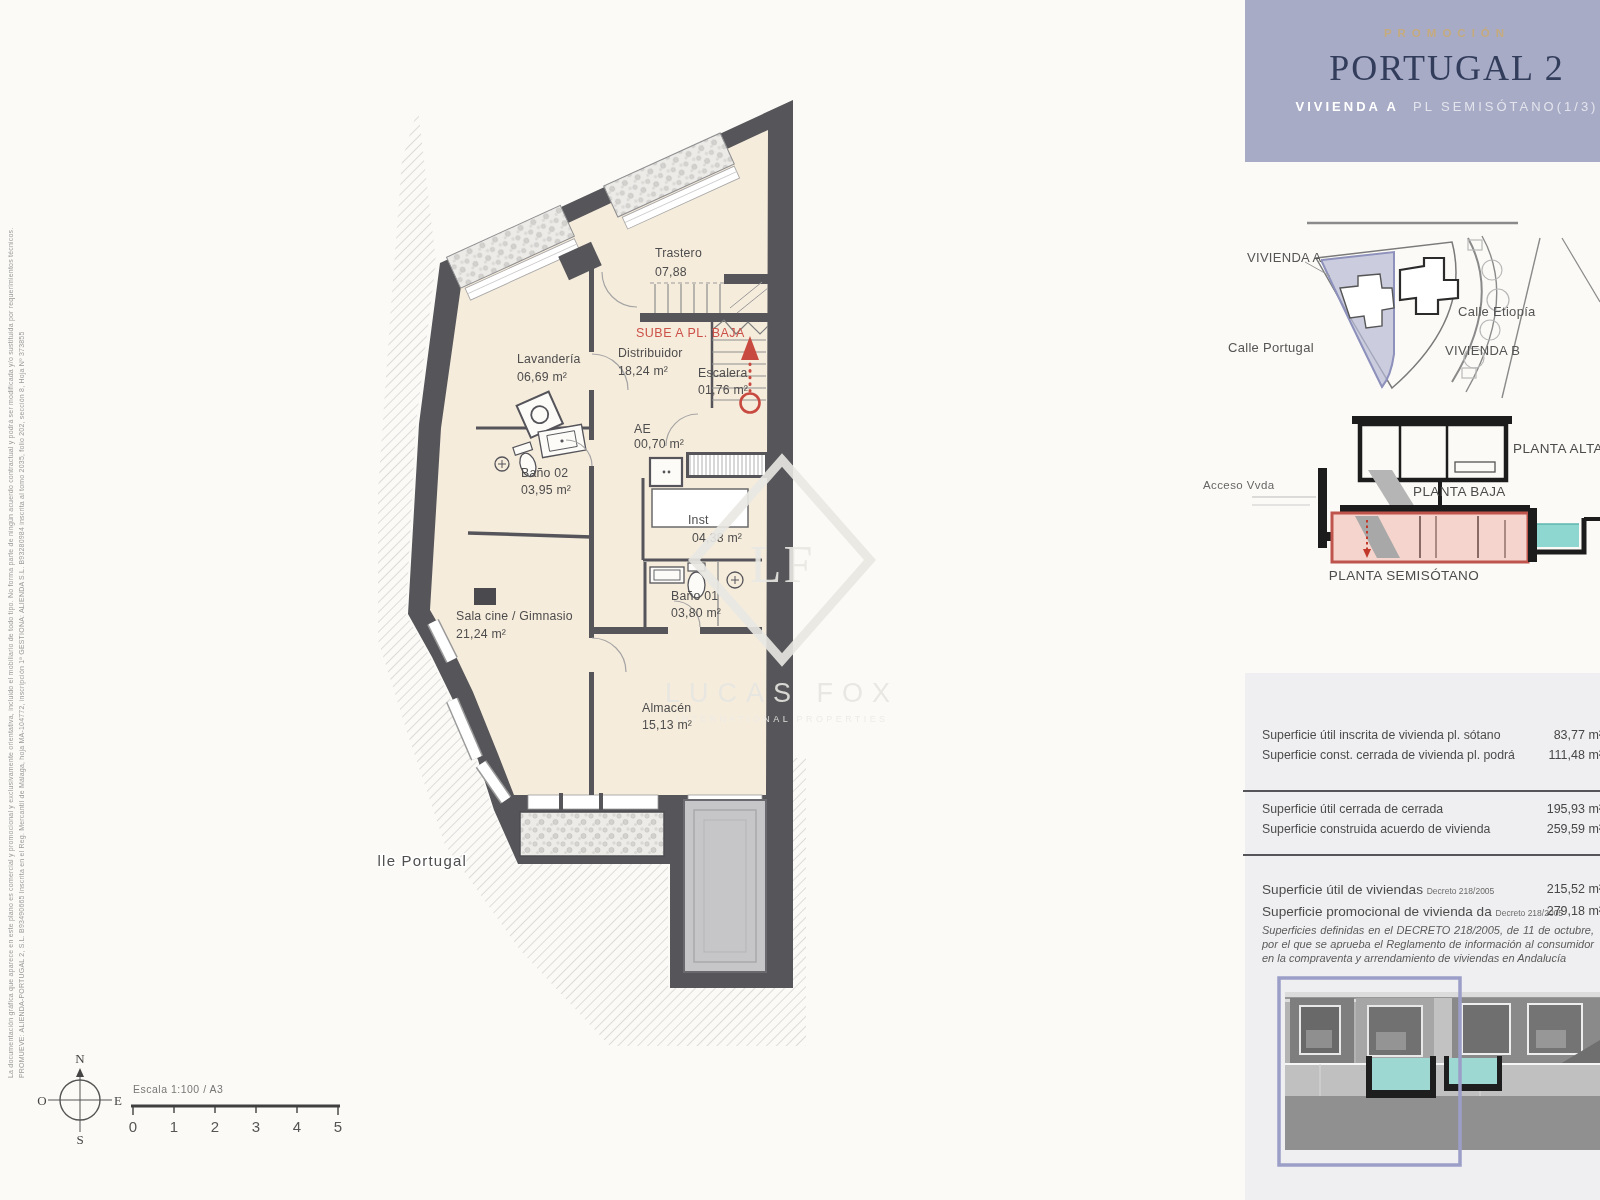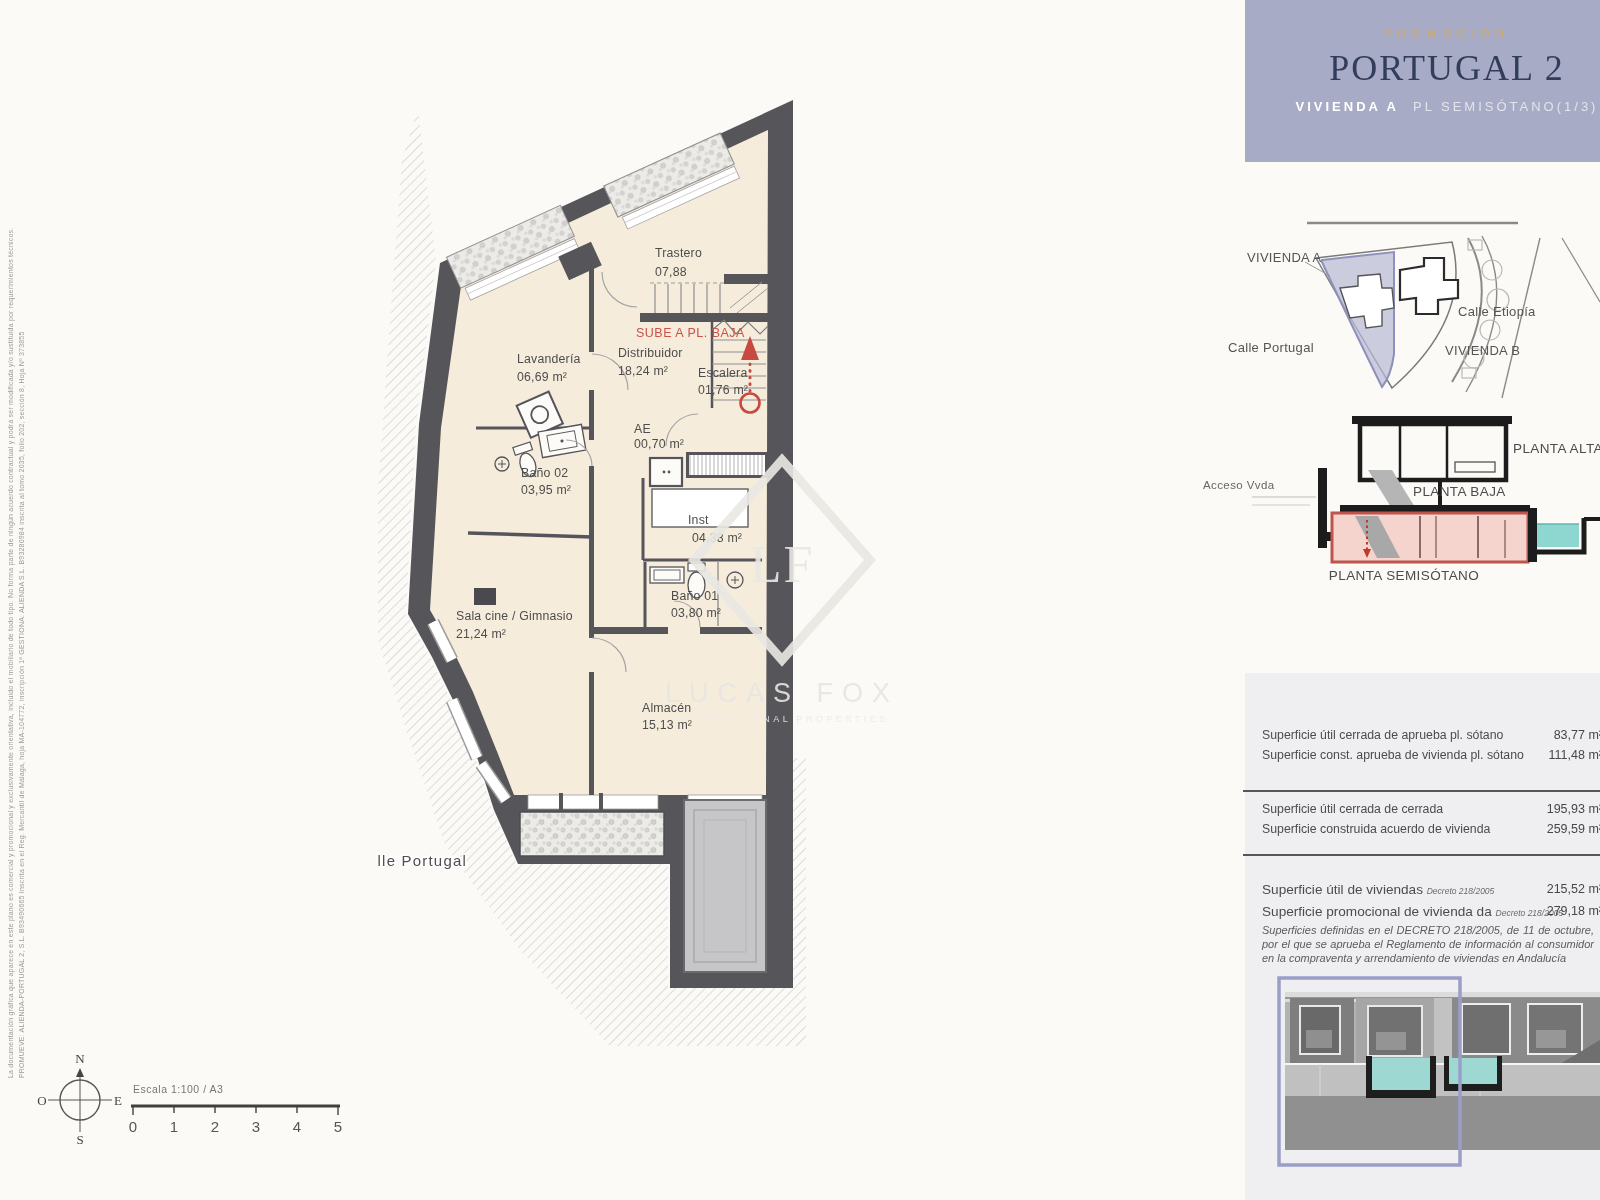--- a/index.html
+++ b/index.html
@@ -24,21 +24,21 @@
   }
   #header .sub{
     margin-top:10px;font-size:13px;letter-spacing:3px;color:#e3e4ec;white-space:nowrap;
   }
   #header .sub b{color:#ffffff;font-weight:bold;margin-right:14px;}
   
   #panel{left:1245px;top:673px;width:355px;height:527px;background:#efeff1;}
   .trow{position:absolute;left:1262px;width:345px;height:18px;font-size:12.3px;color:#4c4c4c;white-space:nowrap;}
   .trow .val{position:absolute;right:4px;top:0;font-size:12.5px;color:#474747;}
   .trow.big{font-size:13.6px;}
-  .trow small{font-size:8.5px;color:#6a6a6a;font-style:italic;}
+  .trow small{font-size:8.5px;color:#6a6a6a;}
   .tdivider{position:absolute;left:1243px;width:357px;height:2px;background:#55555a;}
   #table-note{
     position:absolute;left:1262px;top:924px;width:332px;
     font-size:11px;font-style:italic;color:#5b5b5b;line-height:1.25;
     text-align:justify;
   }
   
   .legal{
     position:absolute;white-space:nowrap;font-size:7px;color:#9b9b9b;
     transform:rotate(-90deg);transform-origin:0 0;letter-spacing:.2px;
@@ -323,25 +323,25 @@
     <text x="1203" y="489" font-size="11.5" fill="#666666">Acceso Vvda</text>
     <text x="1513" y="453">PLANTA ALTA</text>
     <text x="1413" y="496">PLANTA BAJA</text>
     <text x="1404" y="580" text-anchor="middle">PLANTA SEMISÓTANO</text>
   </g>
 </svg>
 
 <div id="panel" class="abs"></div>
 
 <div class="trow" style="top:728px;">
-  <span>Superficie útil cerrada de aprueba pl. sótano</span>
+  <span>Superficie útil inscrita de vivienda pl. sótano</span>
   <span class="val">83,77 m²</span>
 </div>
 <div class="trow" style="top:748px;">
-  <span>Superficie const. aprueba de vivienda pl. sótano</span>
+  <span>Superficie const. cerrada de vivienda pl. podrá</span>
   <span class="val">111,48 m²</span>
 </div>
 <div class="tdivider" style="top:790px;"></div>
 <div class="trow" style="top:802px;">
   <span>Superficie útil cerrada de cerrada</span>
   <span class="val">195,93 m²</span>
 </div>
 <div class="trow" style="top:822px;">
   <span>Superficie construida acuerdo de vivienda</span>
   <span class="val">259,59 m²</span>

